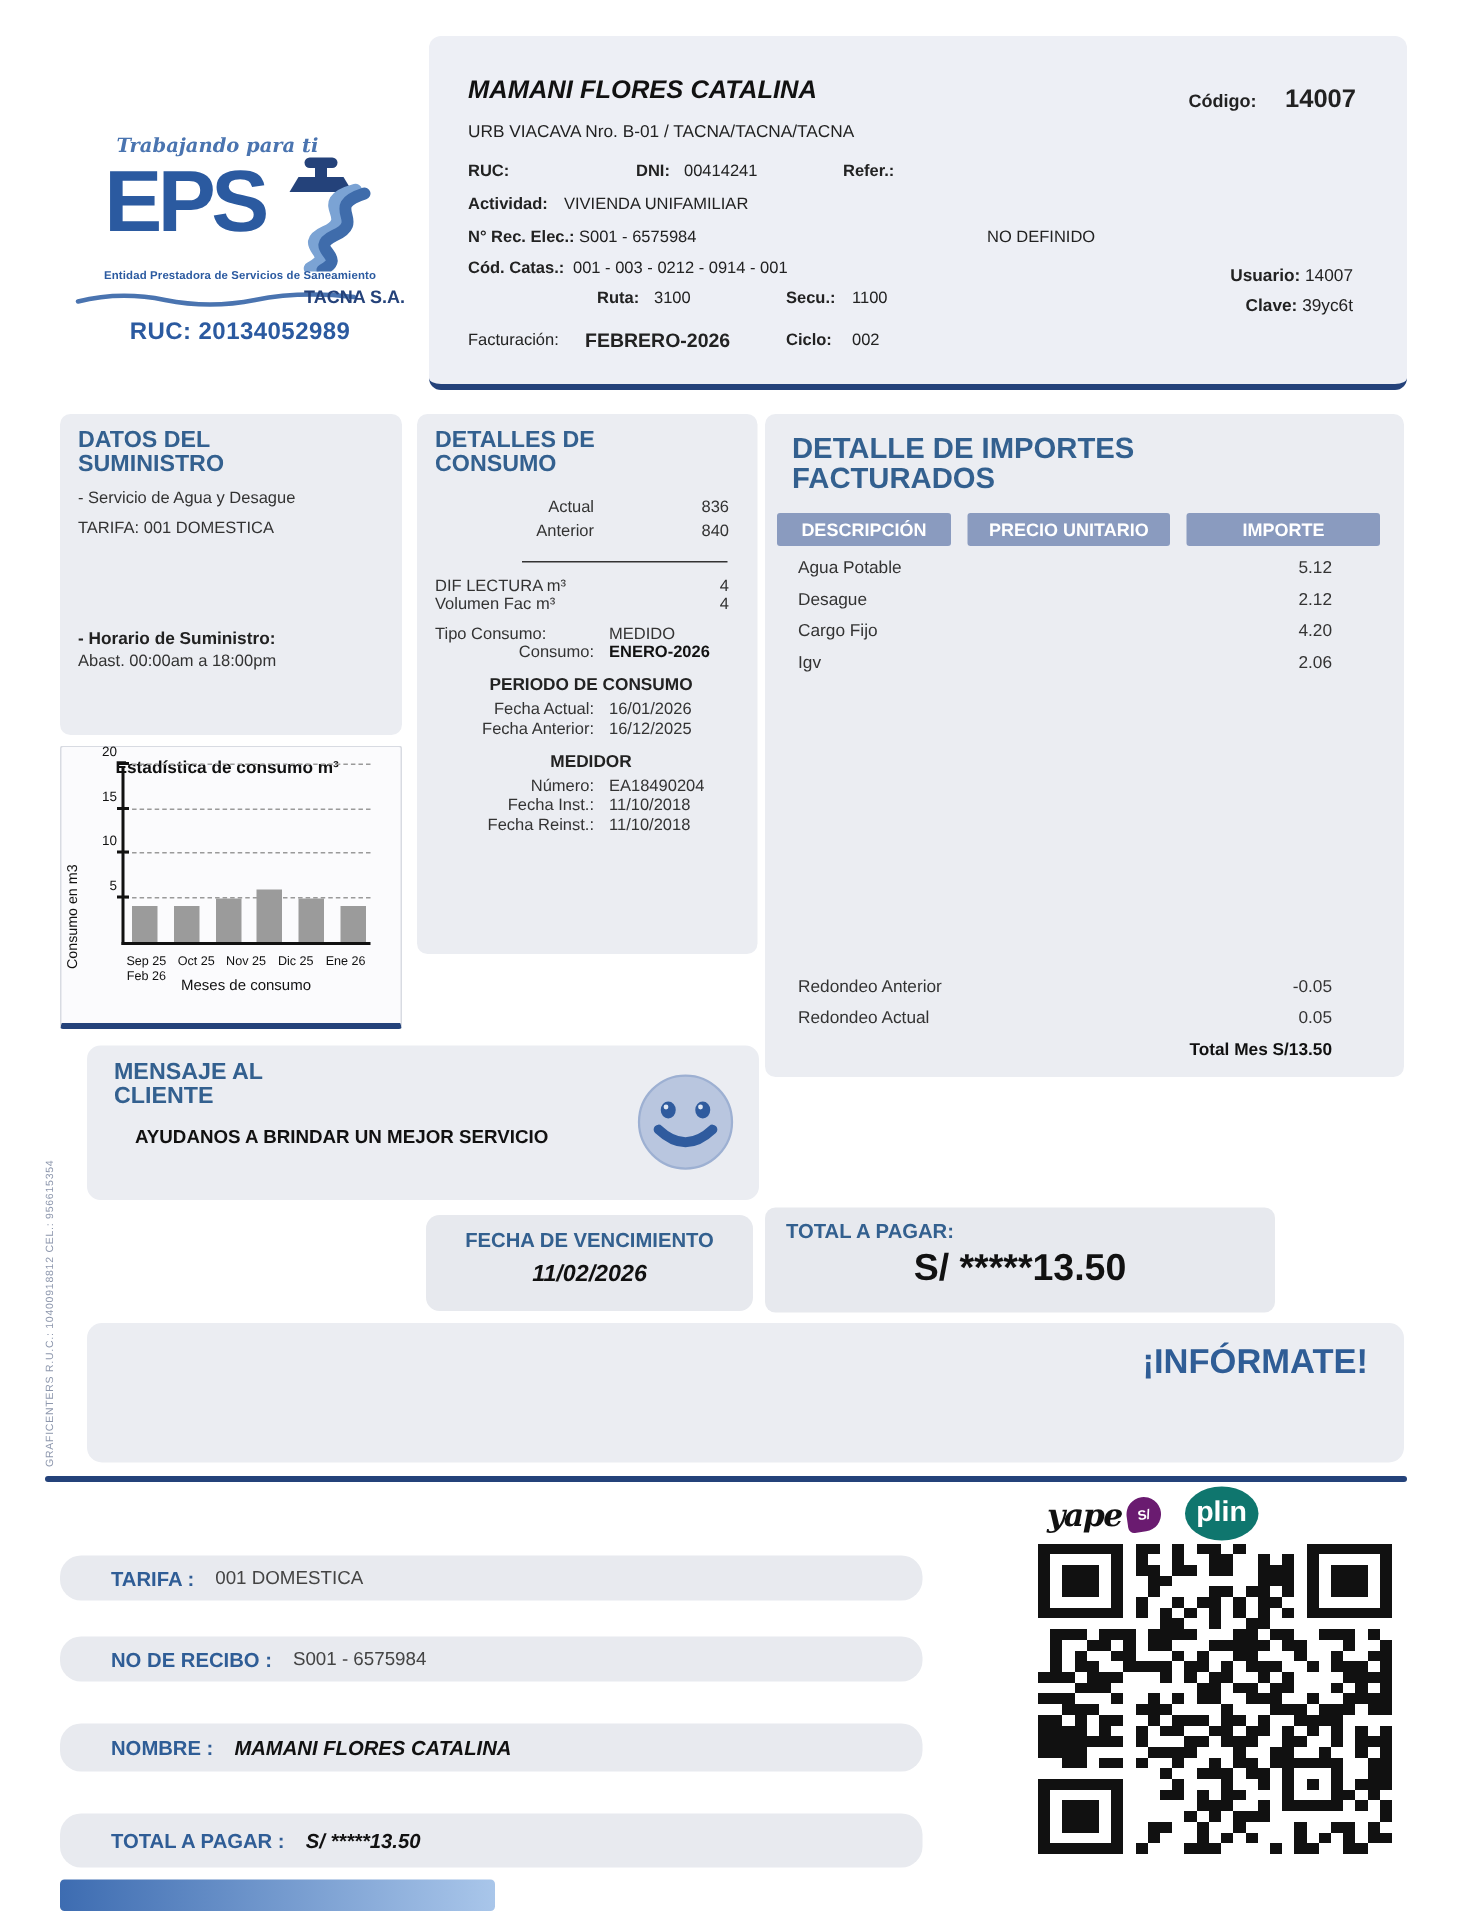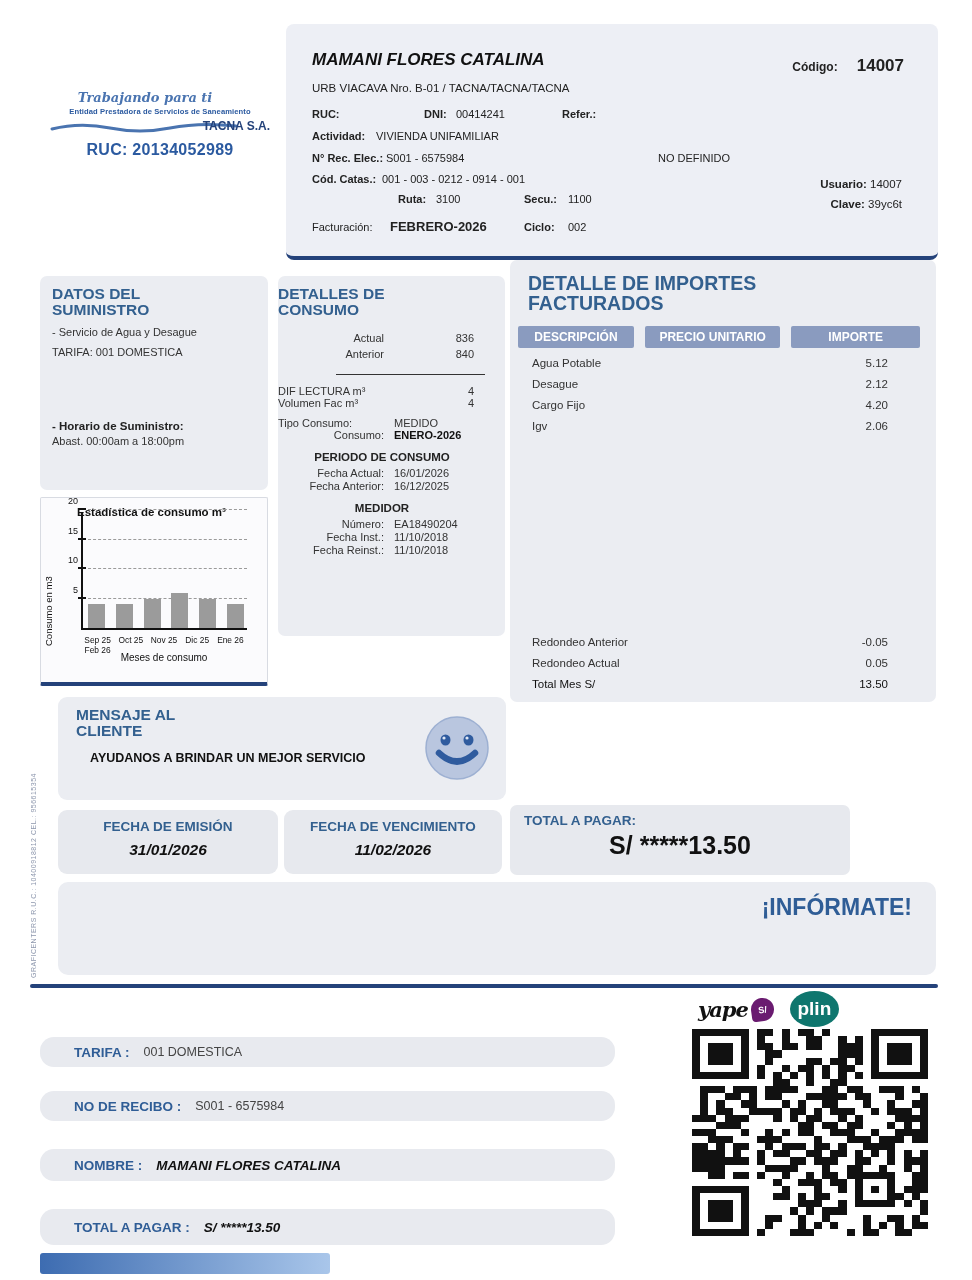--- a/index.html
+++ b/index.html
@@ -55,45 +55,45 @@
     border-left:2px solid #111; border-bottom:2px solid #111; }
   .gridline { position:absolute; left:0; width:100%; border-top:1.5px dashed #9a9a9a; }
   .ytick { position:absolute; right:100%; margin-right:5px; font-size:9px; color:#111; transform:translateY(-50%); }
   .ytickmark { position:absolute; left:-5px; width:8px; border-top:2px solid #111; }
   .bar { position:absolute; bottom:0; background:#9b9b9b; }
   .xlabels { position:absolute; left:40px; top:137px; width:166px; display:grid;
     grid-template-columns:repeat(5,1fr); font-size:8.4px; color:#111; text-align:center; white-space:nowrap; }
   .xtitle { position:absolute; left:40px; top:154px; width:166px; text-align:center; font-size:10px; color:#111; }
 
   
-  .consumo-box { left:278px; top:276px; width:227px; height:360px; padding:10px 10px 10px 0; }
+  .consumo-box { left:278px; top:276px; width:227px; height:360px; padding:10px 10px 10px 12px; }
   .consumo-box .btitle { font-size:15.5px; width:140px; }
   .crow { display:grid; grid-template-columns:112px 84px; font-size:11px; color:#333; margin-top:4px; }
   .crow .l { padding-right:6px; }
   .crow .v { }
   .al-r { text-align:right; }
   .al-l { text-align:left; padding-left:4px; }
   .chead { text-align:center; font-weight:bold; font-size:11.5px; color:#222; margin-top:10px; width:208px; }
   .cdivider { border-top:1.5px solid #333; margin:14px 10px 10px 58px; }
   .sp8 { margin-top:8px; } .sp14 { margin-top:14px; }
   .bold { font-weight:bold; color:#111; }
 
   
-  .importes-box { left:510px; top:260px; width:426px; height:442px; padding:14px 16px 12px 8px;
+  .importes-box { left:510px; top:276px; width:426px; height:442px; padding:14px 16px 12px 8px;
     display:flex; flex-direction:column; }
   .importes-box .btitle { font-size:19.5px; width:330px; margin-left:10px; }
   .chips { display:flex; gap:11px; margin-top:12px; }
   .chip { background:#8a9bbf; color:#fff; font-weight:bold; font-size:12px; text-align:center;
     padding:4px 0; border-radius:2px; }
   .chip1 { width:118px; } .chip2 { width:138px; } .chip3 { width:131px; }
   .irow { display:flex; justify-content:space-between; font-size:11.5px; color:#333; margin-top:9px; }
   .irow .d { padding-left:14px; }
   .irow .m { padding-right:32px; }
   .iflex { flex:1; }
-  .irow.total { font-weight:normal; color:#111; }
+  .irow.total { font-weight:bold; color:#111;justify-content:flex-end; }
 
   
   .mensaje-box { left:58px; top:697px; width:448px; height:103px; padding:10px 14px 0 18px; border-radius:9px; }
   .mensaje-box .btitle { font-size:15.5px; width:130px; }
   .mensaje-text { font-size:12.5px; font-weight:bold; color:#111; margin:12px 0 0 14px; }
   .smiley { position:absolute; right:16px; top:18px; }
 
   
   .fe-box { border-radius:9px; background:#e7e9ee; text-align:center; padding-top:9px; }
   .fe-emision { left:58px; top:810px; width:220px; height:64px; }
@@ -141,20 +141,32 @@
 </style>
 </head>
 <body>
 
 <div class="page">
 
   <div class="side-text">GRAFICENTERS   R.U.C.: 10400918812   CEL.: 956615354</div>
 
   <div class="logo-block">
     <div class="logo-tagline">Trabajando para ti</div>
+    <div class="logo-mark">
+      <span class="logo-ep">EPS</span>
+      <span>
+        <svg width="74" height="78" viewBox="0 0 74 78">
+          <rect x="26" y="2" width="22" height="7" rx="3.5" fill="#24427a"></rect>
+          <rect x="33" y="8" width="8" height="7" fill="#24427a"></rect>
+          <path d="M22 15 h30 l6 10 h-42 z" fill="#24427a"></path>
+          <path d="M60 24 C 30 32, 62 42, 40 52 C 20 61, 50 66, 30 76" fill="none" stroke="#7ba3d4" stroke-width="9" stroke-linecap="round"></path>
+          <path d="M66 26 C 38 35, 68 44, 46 54 C 27 63, 56 68, 38 77" fill="none" stroke="#3f6cab" stroke-width="8" stroke-linecap="round"></path>
+        </svg>
+      </span>
+    </div>
     <div class="logo-sub">Entidad Prestadora de Servicios de Saneamiento</div>
     <div class="logo-wave-row">
       <span>
         <svg width="190" height="14" viewBox="0 0 190 14" style="position:absolute;left:6px;top:4px;">
           <path d="M2 8 Q 30 1 60 7 T 120 7 T 186 5" fill="none" stroke="#4a74b0" stroke-width="3" stroke-linecap="round"></path>
         </svg>
       </span>
       <span class="logo-city">TACNA S.A.</span>
     </div>
     <div class="logo-ruc">RUC: 20134052989</div>
@@ -345,24 +357,20 @@
         <circle cx="33" cy="33" r="31" fill="none" stroke="#9db0d2" stroke-width="1.5"></circle>
         <ellipse cx="21.5" cy="25" rx="5" ry="5.6" fill="#2f5b9e"></ellipse>
         <ellipse cx="44.5" cy="25" rx="5" ry="5.6" fill="#2f5b9e"></ellipse>
         <circle cx="20" cy="23" r="1.6" fill="#dfe7f4"></circle>
         <circle cx="43" cy="23" r="1.6" fill="#dfe7f4"></circle>
         <path d="M15 38 Q 33 55 51 38" fill="none" stroke="#2f5b9e" stroke-width="6.5" stroke-linecap="round"></path>
       </svg>
     </span>
   </div>
 
-  <div class="gbox fe-box fe-emision">
-    <div class="fe-label">FECHA DE EMISIÓN</div>
-    <div class="fe-value">31/01/2026</div>
-  </div>
   <div class="gbox fe-box fe-venc">
     <div class="fe-label">FECHA DE VENCIMIENTO</div>
     <div class="fe-value">11/02/2026</div>
   </div>
   <div class="gbox total-box">
     <div class="fe-label">TOTAL A PAGAR:</div>
     <div class="tvalue">S/ *****13.50</div>
   </div>
 
   <div class="gbox informate-box">

